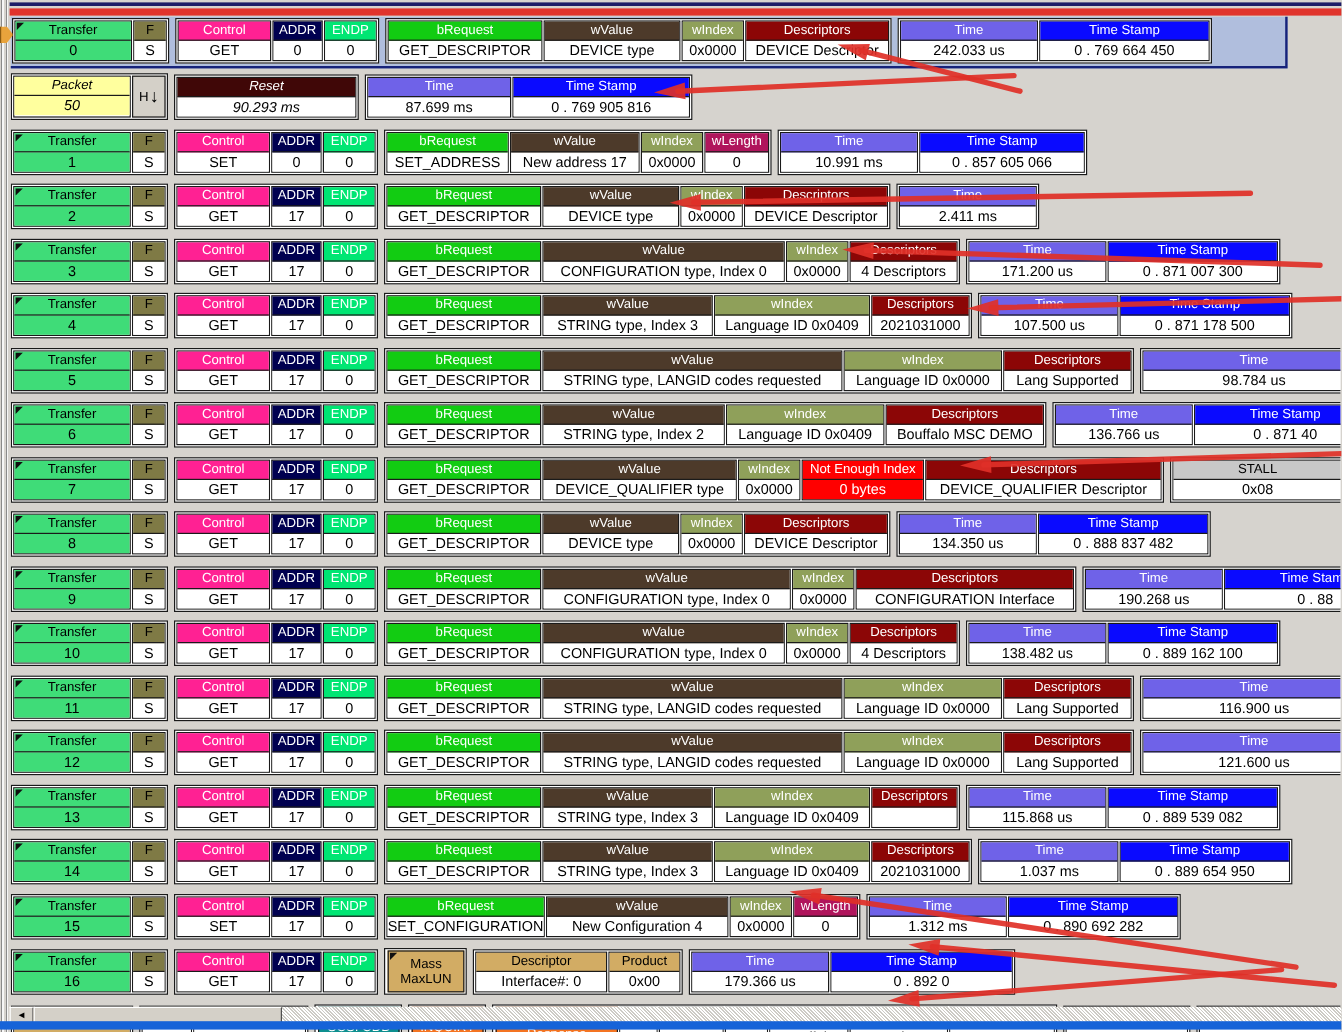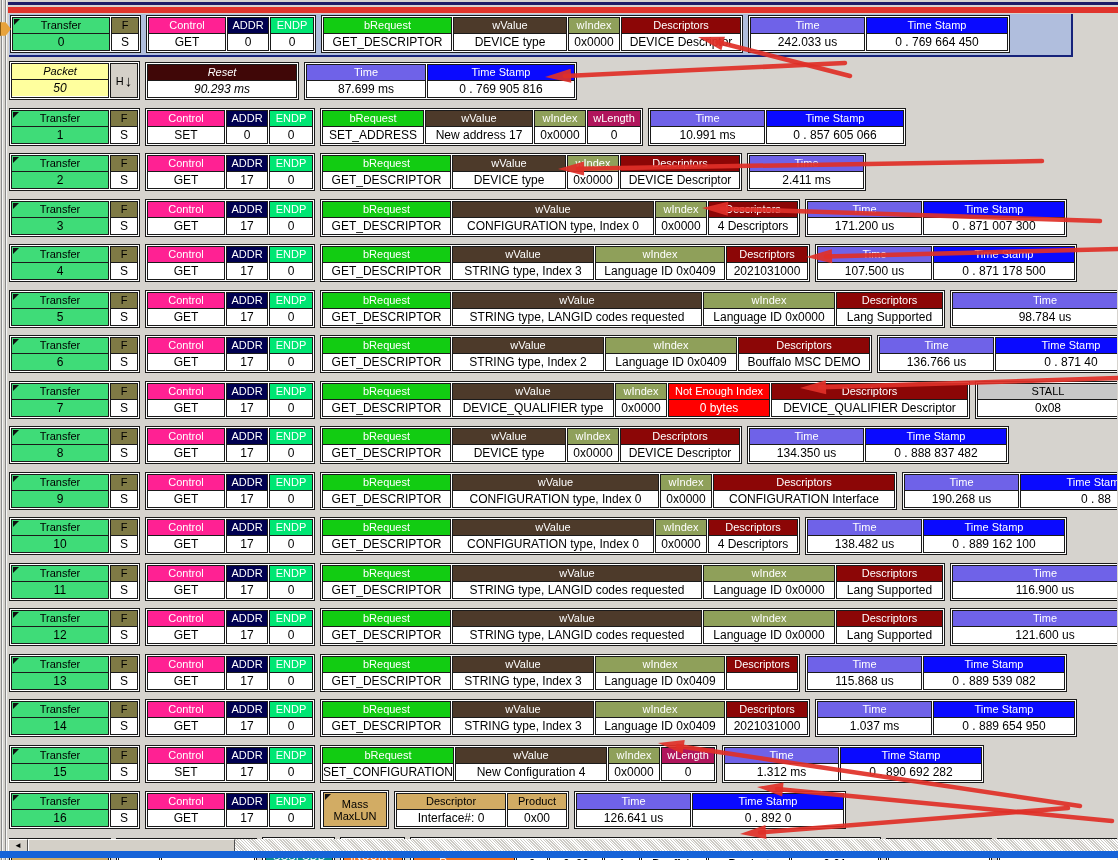--- a/index.html
+++ b/index.html
@@ -1001,21 +1001,21 @@
           <div class="vcell">Interface#: 0</div>
         </div>
         <div class="col" style="width: 58px;">
           <div class="hcell hs-tan">Product</div>
           <div class="vcell">0x00</div>
         </div>
       </div>
       <div class="group">
         <div class="col" style="width: 113px;">
           <div class="hcell hs-time">Time</div>
-          <div class="vcell">126.641 us</div>
+          <div class="vcell">179.366 us</div>
         </div>
         <div class="col" style="width: 150px;">
           <div class="hcell hs-ts">Time Stamp</div>
           <div class="vcell">0 . 892 0</div>
         </div>
       </div>
     </div>
     <div class="row">
       <div class="group">
         <div class="col" style="width: 96px;">

